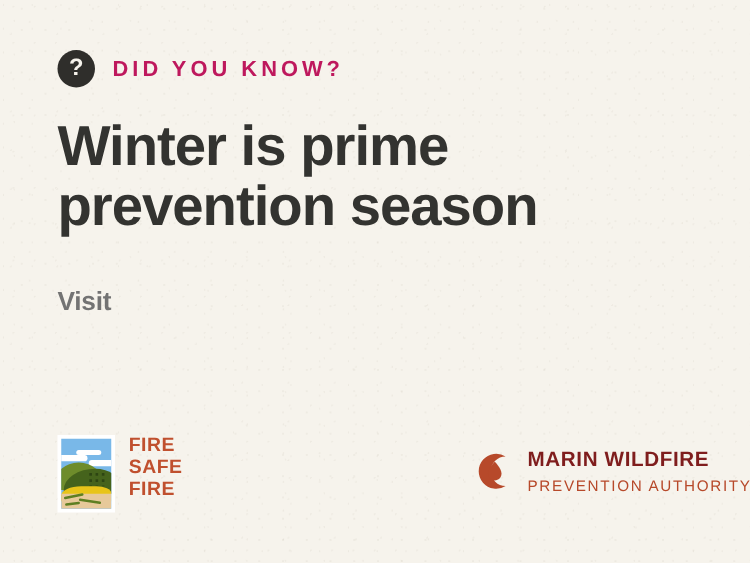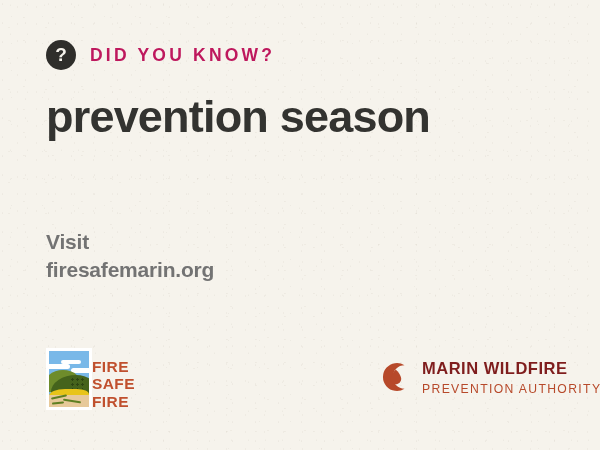--- a/index.html
+++ b/index.html
@@ -106,22 +106,22 @@
     top: 348px;
     height: 66px;
   }
 
   
   #fsm-logo {
     position: absolute;
     left: 46px;
     top: 0;
     display: flex;
-    align-items: flex-end;
-    gap: 0;
+    align-items: flex-start;
+    gap: 11px;
   }
   #fsm-illustration {
     position: relative;
     width: 46px;
     height: 62px;
     background: #ffffff;
     padding: 3px;
     box-sizing: border-box;
   }
   #fsm-scene {
@@ -231,26 +231,26 @@
 <div id="poster">
 
   <div id="grain"></div>
 
   <div id="eyebrow">
     <div id="qbadge">?</div>
     <div id="eyebrow-text">DID YOU KNOW?</div>
   </div>
 
   <div id="headline">
+    <span class="hl-line">Winter is prime</span>
     <span class="hl-line">prevention season</span>
   </div>
 
   <div id="visit">
     <span class="v-line">Visit</span>
-    <span class="v-line">firesafemarin.org</span>
   </div>
 
   <div id="footer">
 
     <div id="fsm-logo">
       <div id="fsm-illustration">
         <div id="fsm-scene">
           <div class="cloud c1"></div>
           <div class="cloud c2"></div>
           <div class="cloud c3"></div>

